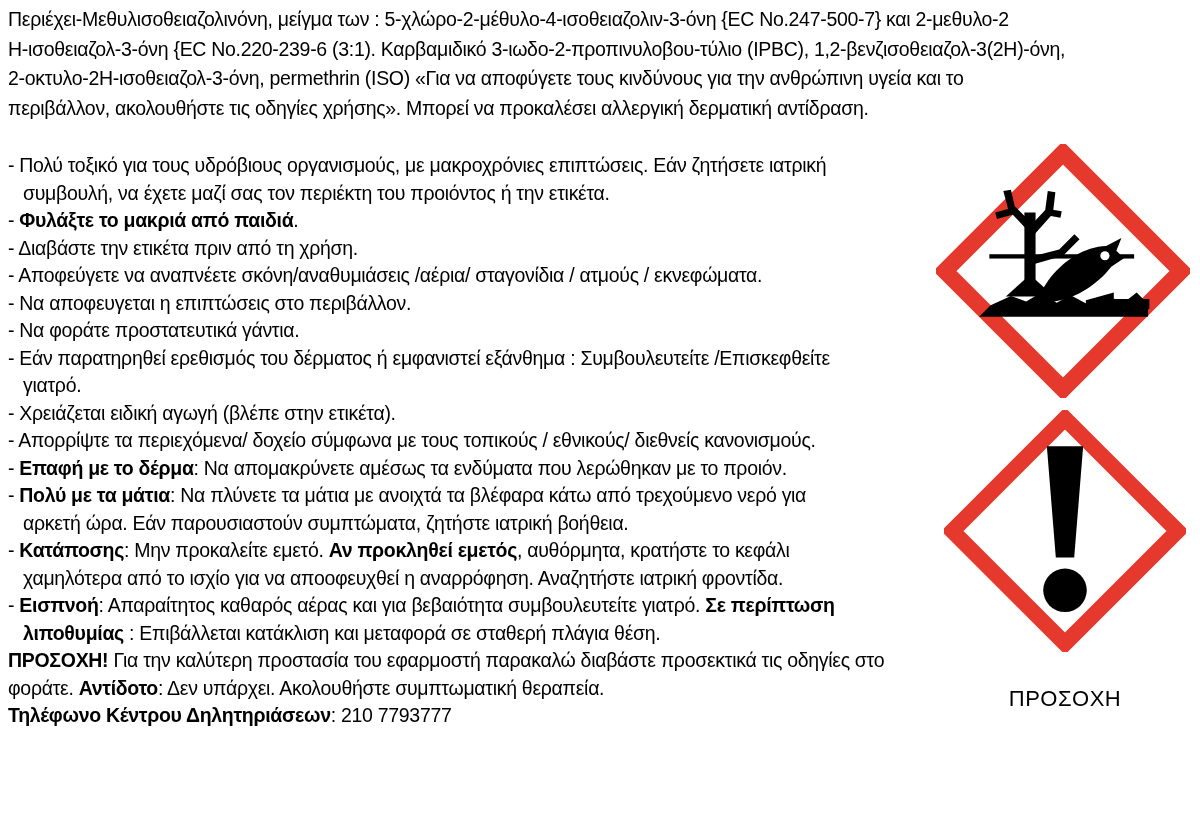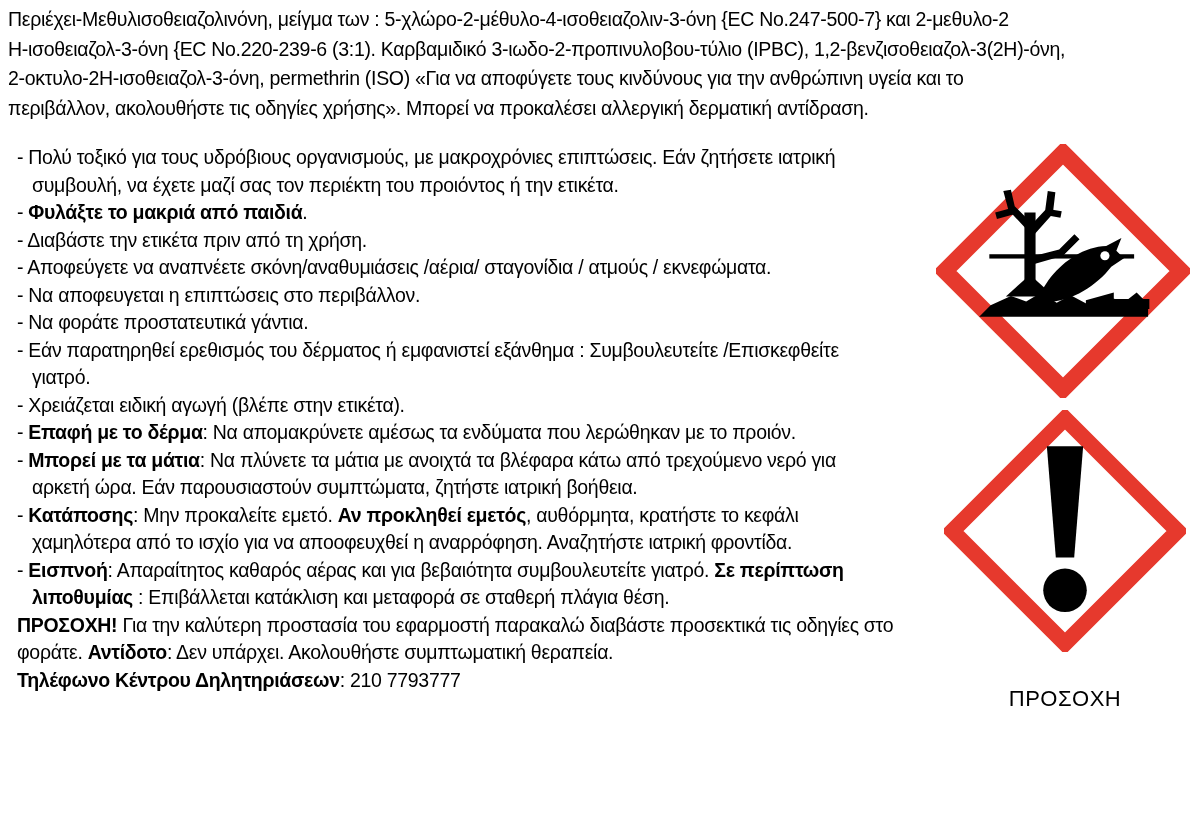--- a/index.html
+++ b/index.html
@@ -2,21 +2,21 @@
 <html><head>
 <meta charset="utf-8">
 <style>
   html,body{margin:0;padding:0;}
   body{
     width:1200px;height:821px;background:#ffffff;color:#000;
     font-family:"Liberation Sans", sans-serif;
   }
   .page{position:relative;width:1200px;height:821px;overflow:hidden;background:#fff;border-radius:15px;}
   .intro{position:absolute;left:8px;top:5px;width:1188px;}
-  .rows{position:absolute;left:8px;top:144px;width:945px;margin-left:9px;}
+  .rows{position:absolute;left:8px;top:152px;width:945px;}
   .tline{white-space:nowrap;font-size:19.5px;line-height:29.6px;letter-spacing:-0.3px;}
   .rows .tline{line-height:27.5px;}
   .cont{padding-left:15px;}
   .b{font-weight:bold;}
   .picto{position:absolute;}
   .picto svg{display:block;}
   .signal-word{
     position:absolute;left:944px;top:682px;width:242px;text-align:center;
     font-size:22px;letter-spacing:0.5px;line-height:34px;
   }
@@ -37,22 +37,23 @@
       <div class="tline"><span>- Πολύ τοξικό για τους υδρόβιους οργανισμούς, με μακροχρόνιες επιπτώσεις. Εάν ζητήσετε ιατρική</span></div>
       <div class="tline cont"><span>συμβουλή, να έχετε μαζί σας τον περιέκτη του προιόντος ή την ετικέτα.</span></div>
       <div class="tline"><span>- </span><span class="b">Φυλάξτε το μακριά από παιδιά</span><span>.</span></div>
       <div class="tline"><span>- Διαβάστε την ετικέτα πριν από τη χρήση.</span></div>
       <div class="tline"><span>- Αποφεύγετε να αναπνέετε σκόνη/αναθυμιάσεις /αέρια/ σταγονίδια / ατμούς / εκνεφώματα.</span></div>
       <div class="tline"><span>- Να αποφευγεται η επιπτώσεις στο περιβάλλον.</span></div>
       <div class="tline"><span>- Να φοράτε προστατευτικά γάντια.</span></div>
       <div class="tline"><span>- Εάν παρατηρηθεί ερεθισμός του δέρματος ή εμφανιστεί εξάνθημα : Συμβουλευτείτε /Επισκεφθείτε</span></div>
       <div class="tline cont"><span>γιατρό.</span></div>
       <div class="tline"><span>- Χρειάζεται ειδική αγωγή (βλέπε στην ετικέτα).</span></div>
+      <div class="tline"><span>- Απορρίψτε τα περιεχόμενα/ δοχείο σύμφωνα με τους τοπικούς / εθνικούς/ διεθνείς κανονισμούς.</span></div>
       <div class="tline"><span>- </span><span class="b">Επαφή με το δέρμα</span><span>: Να απομακρύνετε αμέσως τα ενδύματα που λερώθηκαν με το προιόν.</span></div>
-      <div class="tline"><span>- </span><span class="b">Μπορεί με τα μάτια</span><span>: Να πλύνετε τα μάτια με ανοιχτά τα βλέφαρα κάτω από τρεχούμενο νερό για</span></div>
+      <div class="tline"><span>- </span><span class="b">Πολύ με τα μάτια</span><span>: Να πλύνετε τα μάτια με ανοιχτά τα βλέφαρα κάτω από τρεχούμενο νερό για</span></div>
       <div class="tline cont"><span>αρκετή ώρα. Εάν παρουσιαστούν συμπτώματα, ζητήστε ιατρική βοήθεια.</span></div>
       <div class="tline"><span>- </span><span class="b">Κατάποσης</span><span>: Μην προκαλείτε εμετό. </span><span class="b">Αν προκληθεί εμετός</span><span>, αυθόρμητα, κρατήστε το κεφάλι</span></div>
       <div class="tline cont"><span>χαμηλότερα από το ισχίο για να αποοφευχθεί η αναρρόφηση. Αναζητήστε ιατρική φροντίδα.</span></div>
       <div class="tline"><span>- </span><span class="b">Εισπνοή</span><span>: Απαραίτητος καθαρός αέρας και για βεβαιότητα συμβουλευτείτε γιατρό. </span><span class="b">Σε περίπτωση</span></div>
       <div class="tline cont"><span class="b">λιποθυμίας</span><span> : Επιβάλλεται κατάκλιση και μεταφορά σε σταθερή πλάγια θέση.</span></div>
       <div class="tline"><span class="b">ΠΡΟΣΟΧΗ!</span><span> Για την καλύτερη προστασία του εφαρμοστή παρακαλώ διαβάστε προσεκτικά τις οδηγίες στο</span></div>
       <div class="tline"><span>φοράτε. </span><span class="b">Αντίδοτο</span><span>: Δεν υπάρχει. Ακολουθήστε συμπτωματική θεραπεία.</span></div>
       <div class="tline"><span class="b">Τηλέφωνο Κέντρου Δηλητηριάσεων</span><span>: 210 7793777</span></div>
     </div>
 

